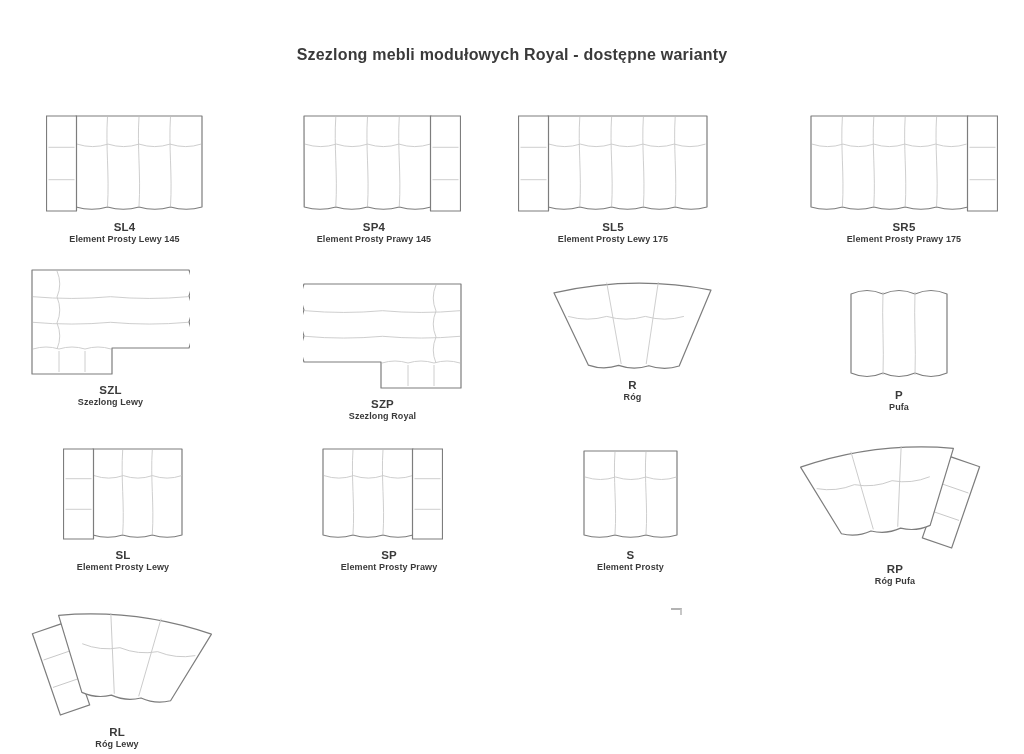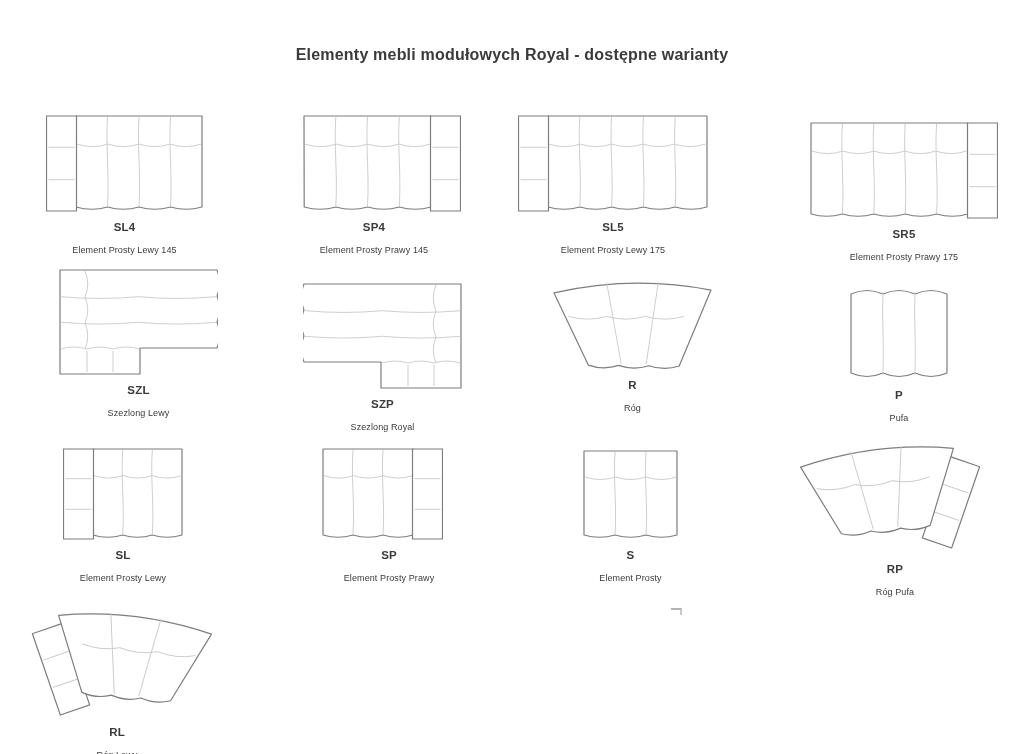--- a/index.html
+++ b/index.html
@@ -9,32 +9,32 @@
     font-family:"Liberation Sans",sans-serif;color:#3a3a3a;
   }
   .title{
     position:absolute;top:46px;left:0;width:1024px;text-align:center;
     font-size:16px;font-weight:600;letter-spacing:.2px;color:var(--txt,#3f3f3f);
   }
   .card{position:absolute;text-align:center}
   .fig{display:block}
   .fig svg{display:block;overflow:hidden}
   .code{margin-top:9px;font-size:11.5px;font-weight:700;color:var(--txt,#383838);letter-spacing:.2px}
-  .sub{margin-top:12px;font-size:9px;font-weight:400;color:var(--txt,#3c3c3c);letter-spacing:.1px}
+  .sub{margin-top:1px;font-size:9px;font-weight:700;color:var(--txt,#3c3c3c);letter-spacing:.1px}
   .o{fill:#fff;stroke:var(--outline,#7d7d7d);stroke-width:1.2;stroke-linejoin:round}
   .i{fill:none;stroke:var(--inner,#c8c8c8);stroke-width:.9}
   .smudge{
     position:absolute;left:671px;top:608px;width:9px;height:5px;
     border-top:2px solid #9a9a9a;border-right:2px solid #b5b5b5;opacity:.75;
   }
 </style>
 </head>
 <body style="--outline: #7d7d7d; --inner: #c8c8c8; --txt: #3a3a3a; --bg: #ffffff;">
 
-<div class="title">Elementy mebli modułowych Royal - dostępne warianty</div>
+<div class="title">Szezlong mebli modułowych Royal - dostępne warianty</div>
 
 <div class="card" style="left:46px;top:115px;width:157px">
   <div class="fig">
       <svg width="157" height="97">
         <path class="o" d="M30,1 H156 V92 q-15.7,4.5 -31.5,0 q-15.7,4.5 -31.5,0 q-15.7,4.5 -31.5,0 q-15.7,4.5 -31.5,0 Z"></path>
         <path class="i" d="M61.5,2 c-2,29.1 2,58.2 0,89 M93,2 c-2,29.1 2,58.2 0,89 M124.5,2 c-2,29.1 2,58.2 0,89 "></path>
         <path class="i" d="M31,29.1 q15.8,5 31,0 q15.8,5 31,0 q15.8,5 31,0 q15.8,5 31,0"></path>
         <rect x="0.5" y="1" width="30" height="95" class="o"></rect>
         <path class="i" d="M2.5,32.3 h26 M2.5,64.7 h26"></path>
       </svg>
@@ -64,35 +64,35 @@
         <path class="i" d="M61.8,2 c-2,29.1 2,58.2 0,89 M93.6,2 c-2,29.1 2,58.2 0,89 M125.4,2 c-2,29.1 2,58.2 0,89 M157.2,2 c-2,29.1 2,58.2 0,89 "></path>
         <path class="i" d="M31,29.1 q15.9,5 31.3,0 q15.9,5 31.3,0 q15.9,5 31.3,0 q15.9,5 31.3,0 q15.9,5 31.3,0"></path>
         <rect x="0.5" y="1" width="30" height="95" class="o"></rect>
         <path class="i" d="M2.5,32.3 h26 M2.5,64.7 h26"></path>
       </svg>
     </div>
   <div class="code">SL5</div>
   <div class="sub">Element Prosty Lewy 175</div>
 </div>
 
-<div class="card" style="left:810px;top:122px;width:188px">
+<div class="card" style="left:810px;top:115px;width:188px">
   <div class="fig">
       <svg width="188" height="97">
         <path class="o" d="M1,1 H158 V92 q-15.7,4.5 -31.4,0 q-15.7,4.5 -31.4,0 q-15.7,4.5 -31.4,0 q-15.7,4.5 -31.4,0 q-15.7,4.5 -31.4,0 Z"></path>
         <path class="i" d="M32.4,2 c-2,29.1 2,58.2 0,89 M63.8,2 c-2,29.1 2,58.2 0,89 M95.2,2 c-2,29.1 2,58.2 0,89 M126.6,2 c-2,29.1 2,58.2 0,89 "></path>
         <path class="i" d="M2,29.1 q15.7,5 30.9,0 q15.7,5 30.9,0 q15.7,5 30.9,0 q15.7,5 30.9,0 q15.7,5 30.9,0"></path>
         <rect x="157.5" y="1" width="30" height="95" class="o"></rect>
         <path class="i" d="M159.5,32.3 h26 M159.5,64.7 h26"></path>
       </svg>
     </div>
   <div class="code">SR5</div>
   <div class="sub">Element Prosty Prawy 175</div>
 </div>
 
-<div class="card" style="left:59px;top:269px;width:159px">
+<div class="card" style="left:31px;top:269px;width:159px">
   <div class="fig">
       <svg width="159" height="106">
         <path class="o" d="M1,1 H158 q5,13 0,26 q5,13 0,26 q5,13 0,26 L81,79 L81,105 H1 Z"></path>
         <path class="i" d="M2,27.7 q38.8,3.5 77.5,0 q38.8,3.5 77.5,0 M2,53.3 q38.8,3.5 77.5,0 q38.8,3.5 77.5,0 M26,2 q5.5,13 0,26 q5.5,13 0,26 q5.5,13 0,26"></path>
         <path class="i" d="M2,80 q13,-4 26,0 q13,-4 26,0 q13,-4 26,0 M28,82 V103 M54,82 V103"></path>
       </svg>
     </div>
   <div class="code">SZL</div>
   <div class="sub">Szezlong Lewy</div>
 </div>

